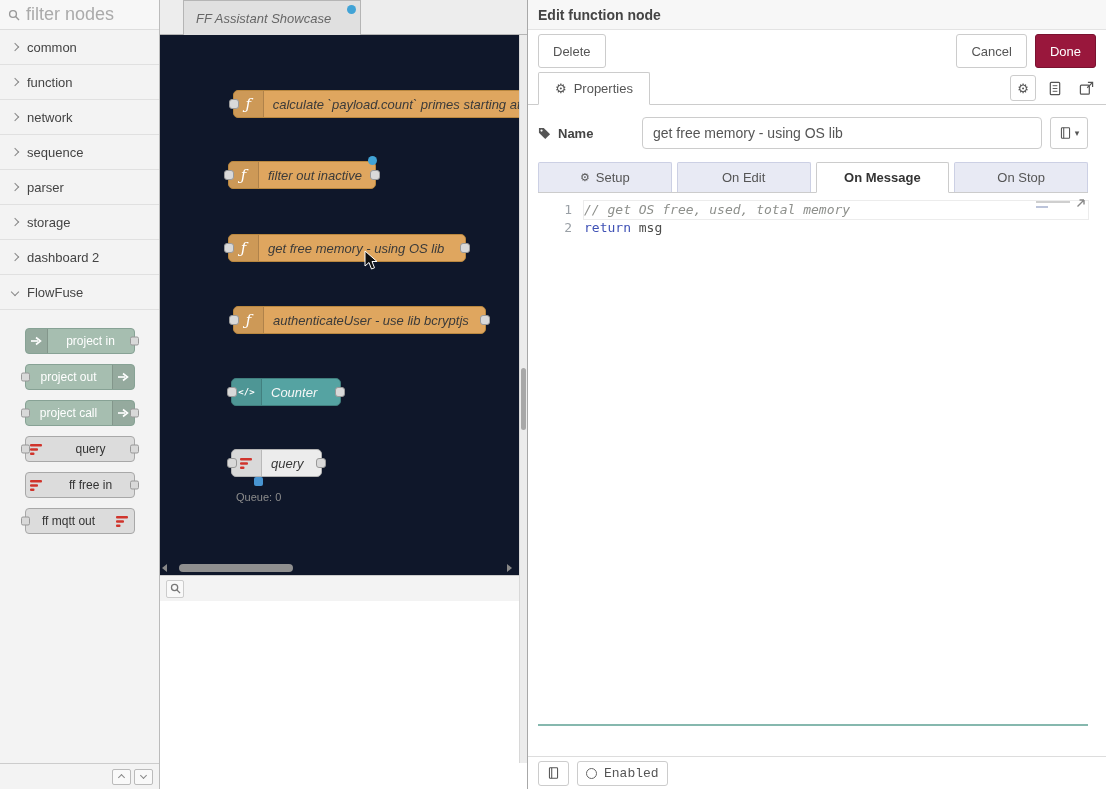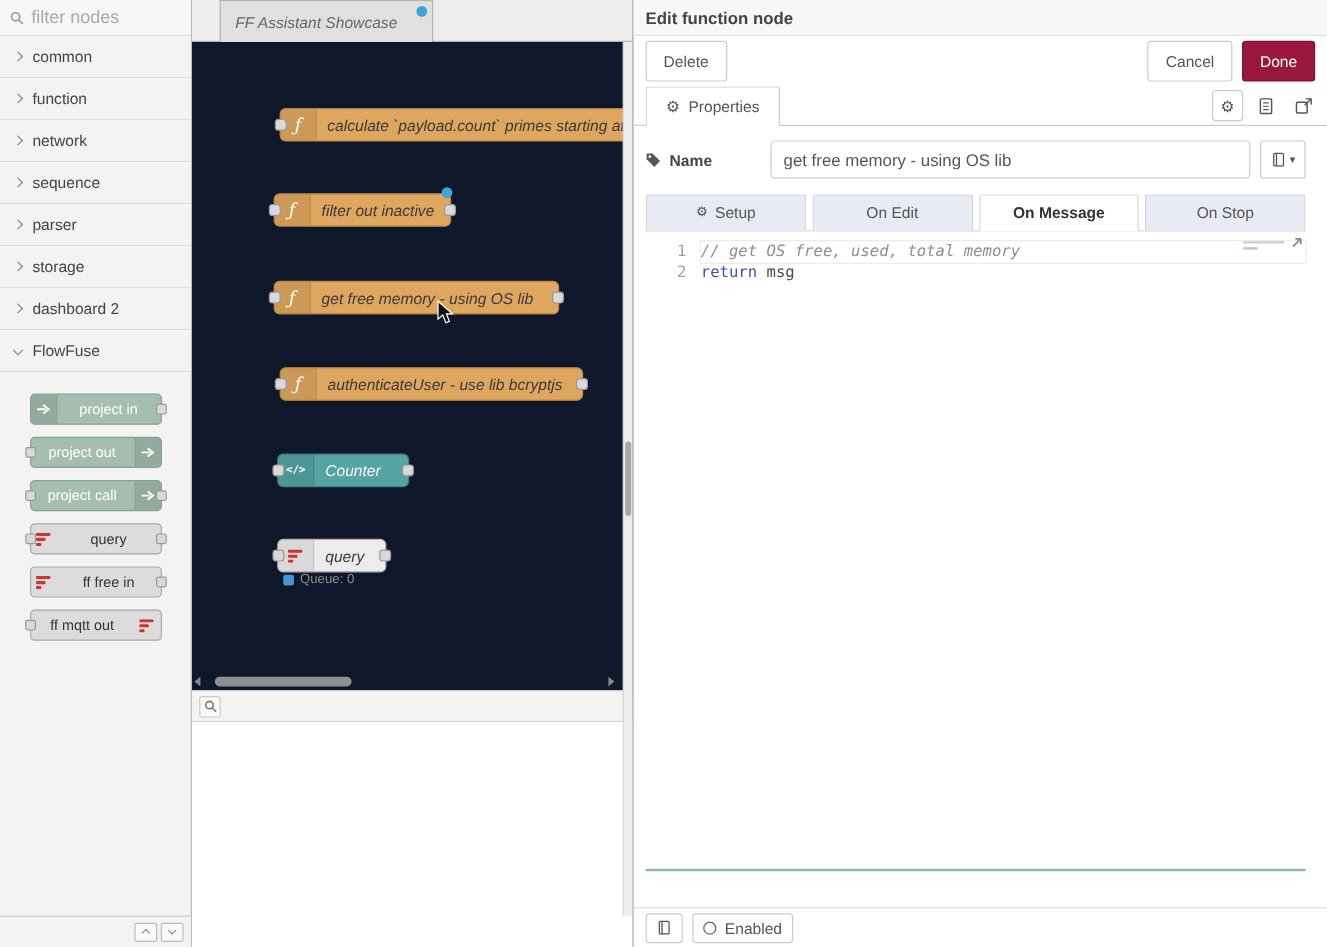--- a/index.html
+++ b/index.html
@@ -6,21 +6,21 @@
   html,body { width:1106px; height:789px; overflow:hidden;
     font-family:"Liberation Sans",sans-serif; background:#fff; }
   #app { position:relative; width:1106px; height:789px; }
 
   
   #palette { position:absolute; left:0; top:0; width:160px; height:789px;
     background:#f3f3f3; border-right:1px solid #bbb; }
   .palette-search { height:30px; background:#f7f7f7; border-bottom:1px solid #ddd;
     display:flex; align-items:center; padding:0 8px; gap:6px; }
   .palette-search input { border:none; outline:none; background:transparent;
-    font-size:15px; color:#555; width:110px; }
+    font-size:18px; color:#555; width:110px; }
   .palette-search input::placeholder { color:#aaa; }
   .cat { height:35px; border-bottom:1px solid #e0e0e0; display:flex;
     align-items:center; gap:9px; padding-left:12px; font-size:13px; color:#444;
     background:#f3f3f3; cursor:pointer; }
   .chev { display:inline-block; width:6px; height:6px;
     border-right:1.6px solid #888; border-bottom:1.6px solid #888; }
   .chev.right { transform:rotate(-45deg); }
   .chev.down  { transform:rotate(45deg); }
   .palette-content { padding-top:18px; }
   .palette-node { position:relative; width:110px; height:26px; margin:0 auto 10px;
@@ -68,21 +68,21 @@
   .qry  { background:#ececec; border-color:#b3b3b3; }
   .fglyph { font-family:"DejaVu Serif",serif; font-style:italic; color:#fff; font-size:15px; }
   .tglyph { font-family:"DejaVu Sans Mono",monospace; font-style:normal;
     font-weight:bold; font-size:9px; color:#fff; }
   .port { position:absolute; width:10px; height:10px; background:#d9d9d9;
     border:1px solid #999; border-radius:3px; top:50%; transform:translateY(-50%); cursor:crosshair; }
   .port.l { left:-5px; } .port.r { right:-5px; }
   .changed-dot { position:absolute; right:-2px; top:-6px; width:9px; height:9px;
     border-radius:50%; background:#41a3d6; }
   .status { position:absolute; display:flex; align-items:center; gap:5px;
-    font-size:11px; color:#8c8c8c; }
+    font-size:11px; color:#8c8c8c;flex-direction:column; }
   .status-dot { width:9px; height:9px; border-radius:2px; background:#4895d1; }
   .hscroll { position:absolute; left:2px; bottom:28px; width:360px; height:10px;
     display:flex; align-items:center; }
   .arrow-l { width:0; height:0; border-top:4px solid transparent;
     border-bottom:4px solid transparent; border-right:5px solid #888; margin-right:4px; }
   .arrow-r { width:0; height:0; border-top:4px solid transparent;
     border-bottom:4px solid transparent; border-left:5px solid #888; margin-left:auto; margin-right:10px; }
   .htrack { position:relative; flex:1; height:8px; }
   .hthumb { position:absolute; left:8px; top:0; width:114px; height:8px;
     background:#8f8f8f; border-radius:4px; cursor:grab; }
@@ -150,21 +150,21 @@
   .tok-keyword { color:#3f51b5; }
   .tok-plain { color:#4d4d4c; }
   .minimap { position:absolute; right:18px; top:8px; width:34px; }
   .minimap div { height:2px; background:#cfcfcf; margin-bottom:3px; }
   .minimap div:nth-child(2) { width:12px; background:#bcc4da; }
   .editor-expand { position:absolute; right:2px; top:4px; cursor:pointer; }
   .tray-footer { height:33px; border-top:1px solid #ddd; display:flex;
     align-items:center; gap:8px; padding:0 10px; }
   .footer-btn { height:25px; border:1px solid #ccc; border-radius:3px;
     background:#fff; display:flex; align-items:center; justify-content:center;
-    gap:7px; padding:0 8px; font-size:13px; color:#555; cursor:pointer; }
+    gap:7px; padding:0 8px; font-size:13px; color:#555; cursor:pointer;font-family:Liberation Mono, monospace; }
   .toggle-circle { width:11px; height:11px; border:1.5px solid #666; border-radius:50%; }
 </style>
 </head>
 <body>
 
 <div id="app">
 
   <aside id="palette">
     <div class="palette-search">
       <svg width="12" height="12" viewBox="0 0 12 12">

